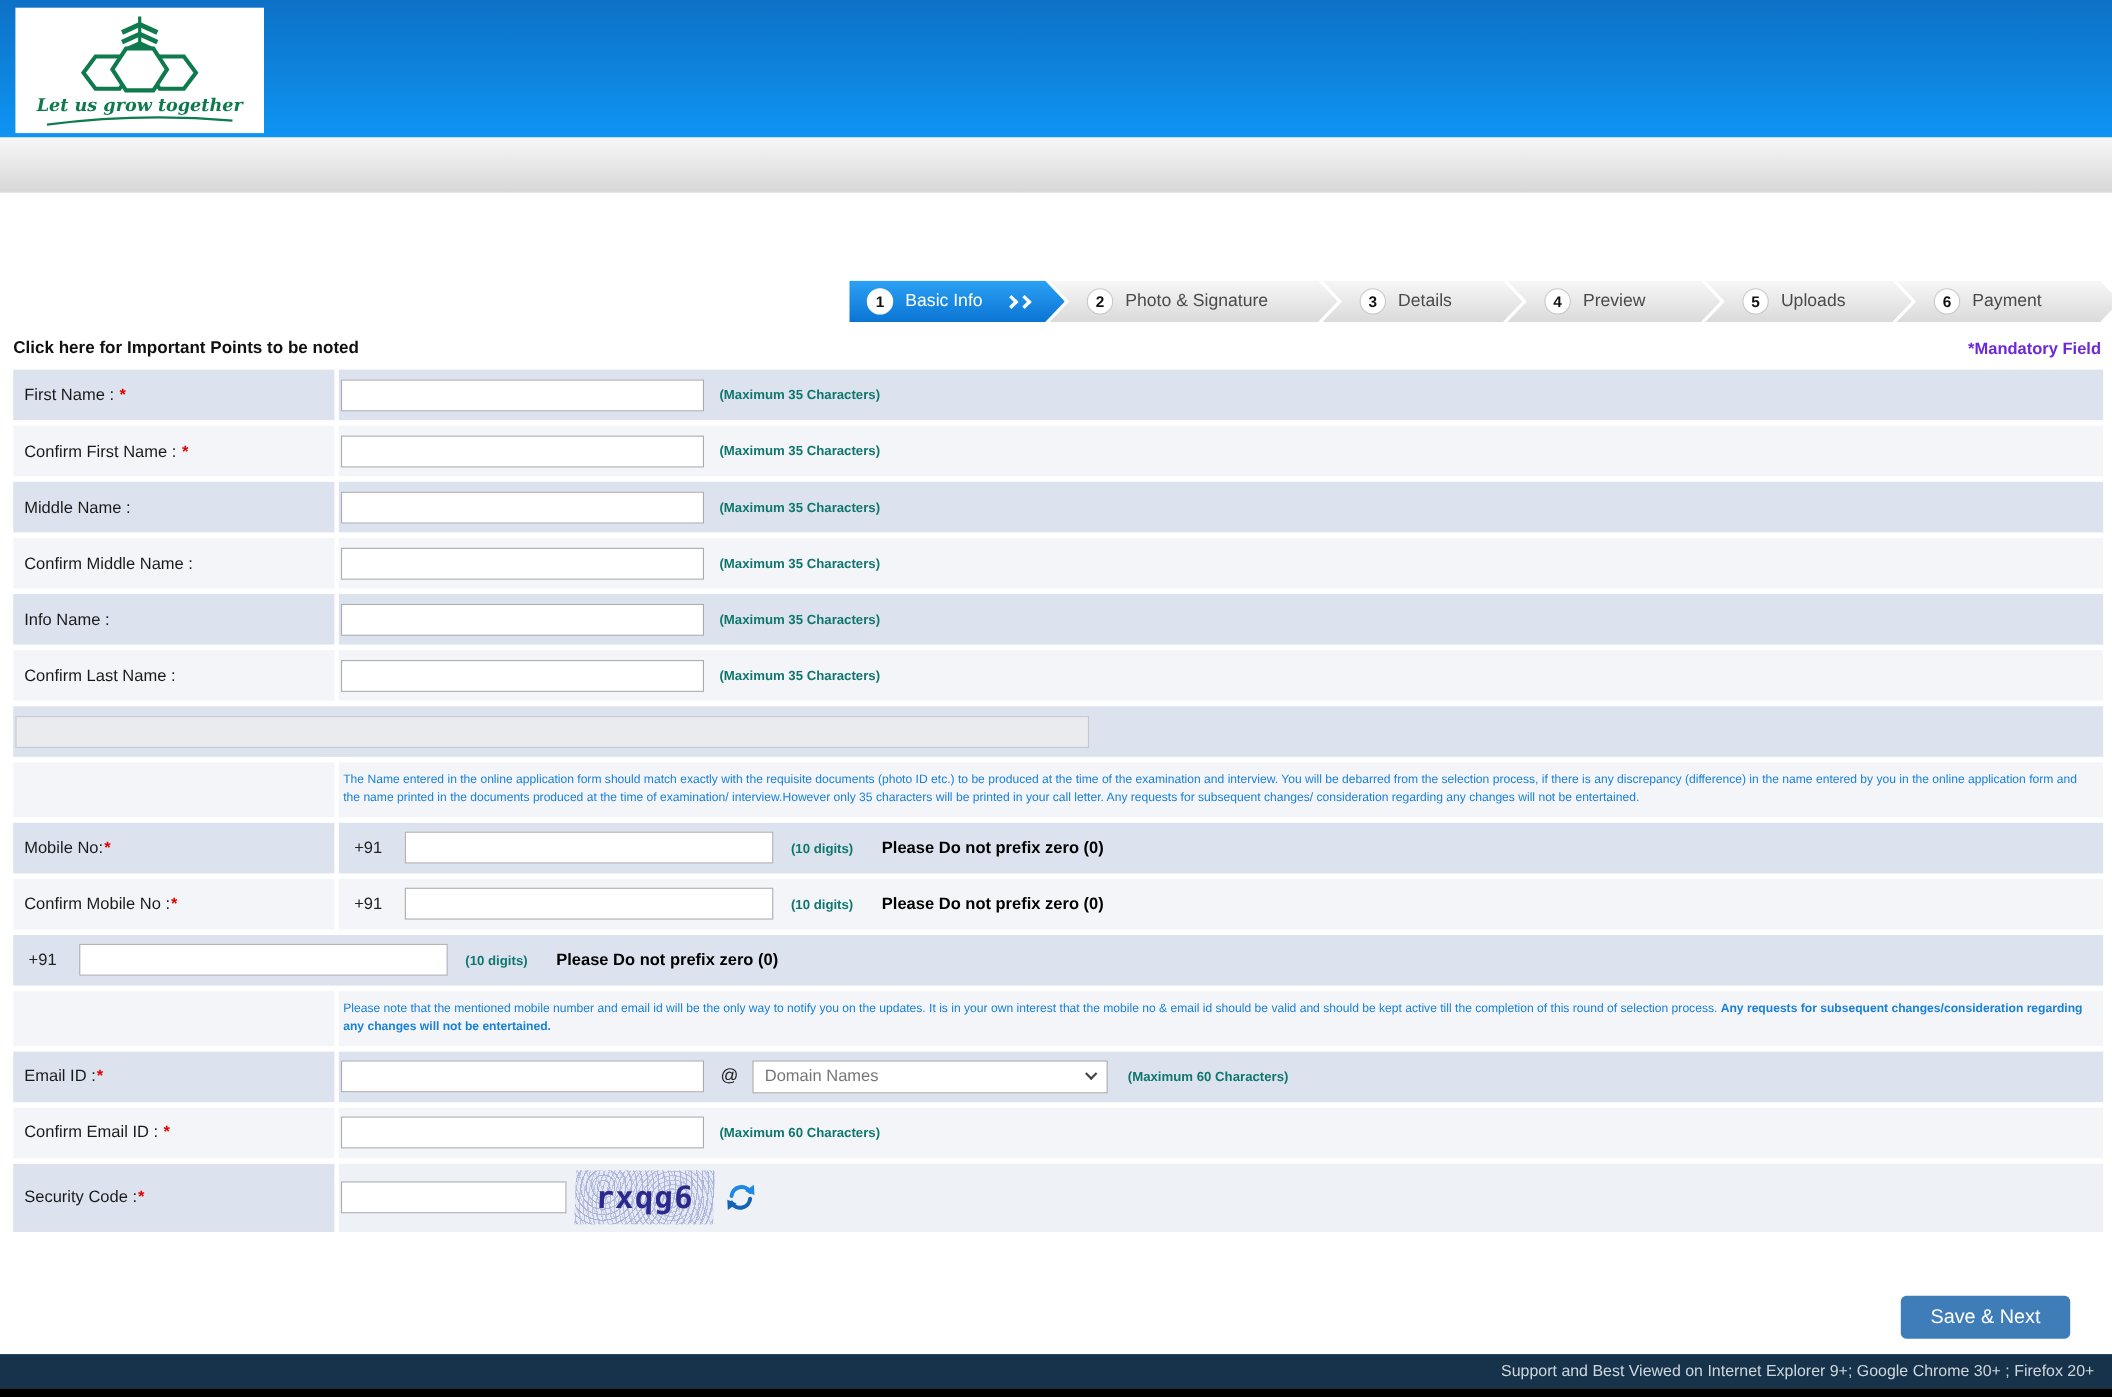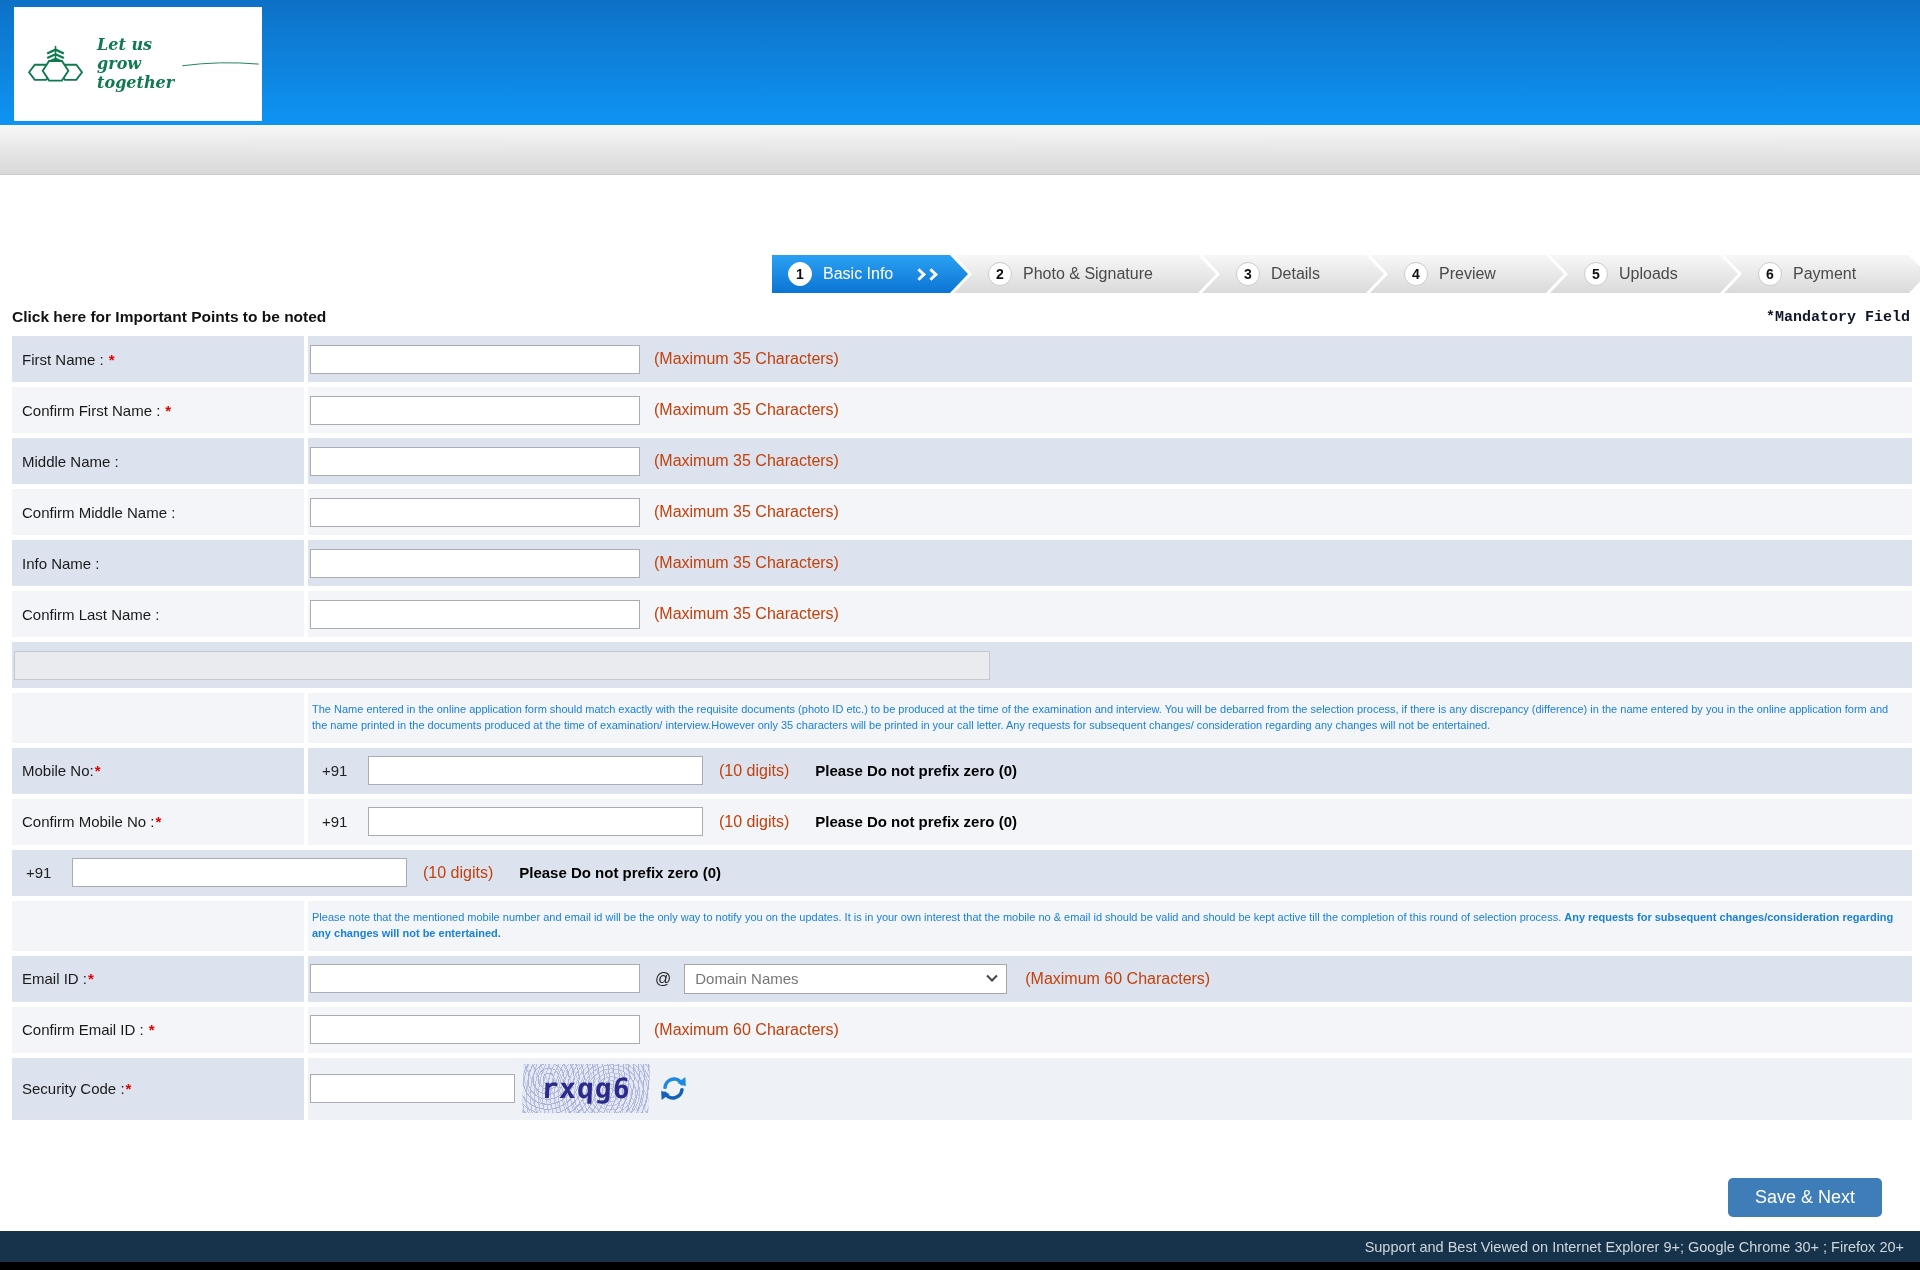--- a/index.html
+++ b/index.html
@@ -3,22 +3,22 @@
 <meta charset="utf-8">
 <style>
   * { box-sizing: border-box; margin: 0; padding: 0; }
   body {
     width: 1920px; height: 1270px; position: relative; overflow: hidden;
     background: #fff; font-family: "Liberation Sans", sans-serif;
   }
   
   .topbar { height: 125px; background: linear-gradient(180deg, #0d71c6 0%, #0e94f4 100%); }
   .logo-box {
-    position: absolute; top: 7px; left: 14px; width: 248px; height: 114px;
-    background: #fff; display: flex; flex-direction: row; align-items: center; justify-content: center;
+    position: absolute; top: 7px; left: 14px; width: 226px; height: 114px;
+    background: #fff; display: flex; flex-direction: column; align-items: center; justify-content: center;
   }
   .tagline { font-family: "DejaVu Serif", serif; font-style: italic; font-weight: 700;
     color: #0e7a4e; font-size: 16px; margin-top: -2px; }
   .subbar { height: 50px; background: linear-gradient(180deg, #f7f7f7 0%, #d8d8d8 100%); border-bottom: 1px solid #cdcdcd; }
 
   
   .wizard { display: flex; margin-top: 80px; margin-left: 772px; width: 1148px; height: 38px; overflow: hidden; }
   .step {
     position: relative; height: 38px; display: flex; align-items: center; gap: 11px;
     font-size: 16px; flex: none; padding-left: 16px;
@@ -36,39 +36,39 @@
     border: 1px solid #c9c9c9;
   }
   .step.active .num { border-color: #fff; }
   .chevwrap { display: flex; margin-left: 8px; }
   .chev { width: 9px; height: 9px; border-top: 3px solid #fff; border-right: 3px solid #fff;
     transform: rotate(45deg); margin-left: 3px; }
 
   
   .meta { display: flex; justify-content: space-between; align-items: center; margin: 15px 10px 10px 12px; }
   .important { font-weight: 700; font-size: 15.5px; color: #111; cursor: pointer; }
-  .mandatory { color: #0f172a; font-weight: 700; font-size: 15px; font-family: Liberation Mono, monospace; }
+  .mandatory { color: #6d28d9; font-weight: 700; font-size: 15px; }
 
   
   .form { margin: 0 8px 0 12px; }
   .row { display: flex; margin-bottom: 5px; }
   .lbl { width: 292px; flex: none; margin-right: 4px; padding: 0 10px; display: flex; align-items: center;
     font-size: 15px; color: #1a1a1a; min-height: 46px; }
   .ctl { flex: 1; display: flex; align-items: center; min-height: 46px; padding-left: 2px; }
   .row.dark .lbl, .row.dark .ctl { background: #dce3ee; }
   .row.light .lbl, .row.light .ctl { background: #f3f5f8; }
   .row.mixed .lbl { background: #dce3ee; }
   .row.mixed .ctl { background: #eef1f5; }
   .req { color: #e60000; font-weight: 700; margin-left: 5px; }
   .req.tight { margin-left: 1px; }
   input.txt { width: 330px; height: 29px; border: 1px solid #a9acb2; padding: 0 6px;
     font-family: "Liberation Sans", sans-serif; font-size: 15px; background: #fff; }
   input.txt:disabled, input.txt.ro { background: #e9ebee; border-color: #c5c8cc; }
   .wide { width: 976px !important; }
-  .hint { margin-left: 14px; font-size: 16px; color: #c2410c; }
+  .hint { margin-left: 14px; font-size: 12px; color: #0f766e; font-weight: bold; }
   .bold-hint { margin-left: 26px; font-size: 15px; color: #000; font-weight: 700; }
   .prefix { margin-left: 12px; font-size: 15px; color: #222; width: 30px; }
   .mob-input { margin-left: 16px; width: 335px !important; }
   .note { color: #1a80d8; font-size: 11px; line-height: 1.45; padding: 9px 14px 9px 2px; }
   .note b { font-weight: 700; }
   .at { margin: 0 13px 0 15px; font-size: 16px; color: #222; }
   .select {
     width: 323px; height: 30px; border: 1px solid #a6a6a6; background: #fff; cursor: pointer;
     display: flex; align-items: center; justify-content: space-between; padding: 0 10px;
     color: #767676; font-size: 15px;

